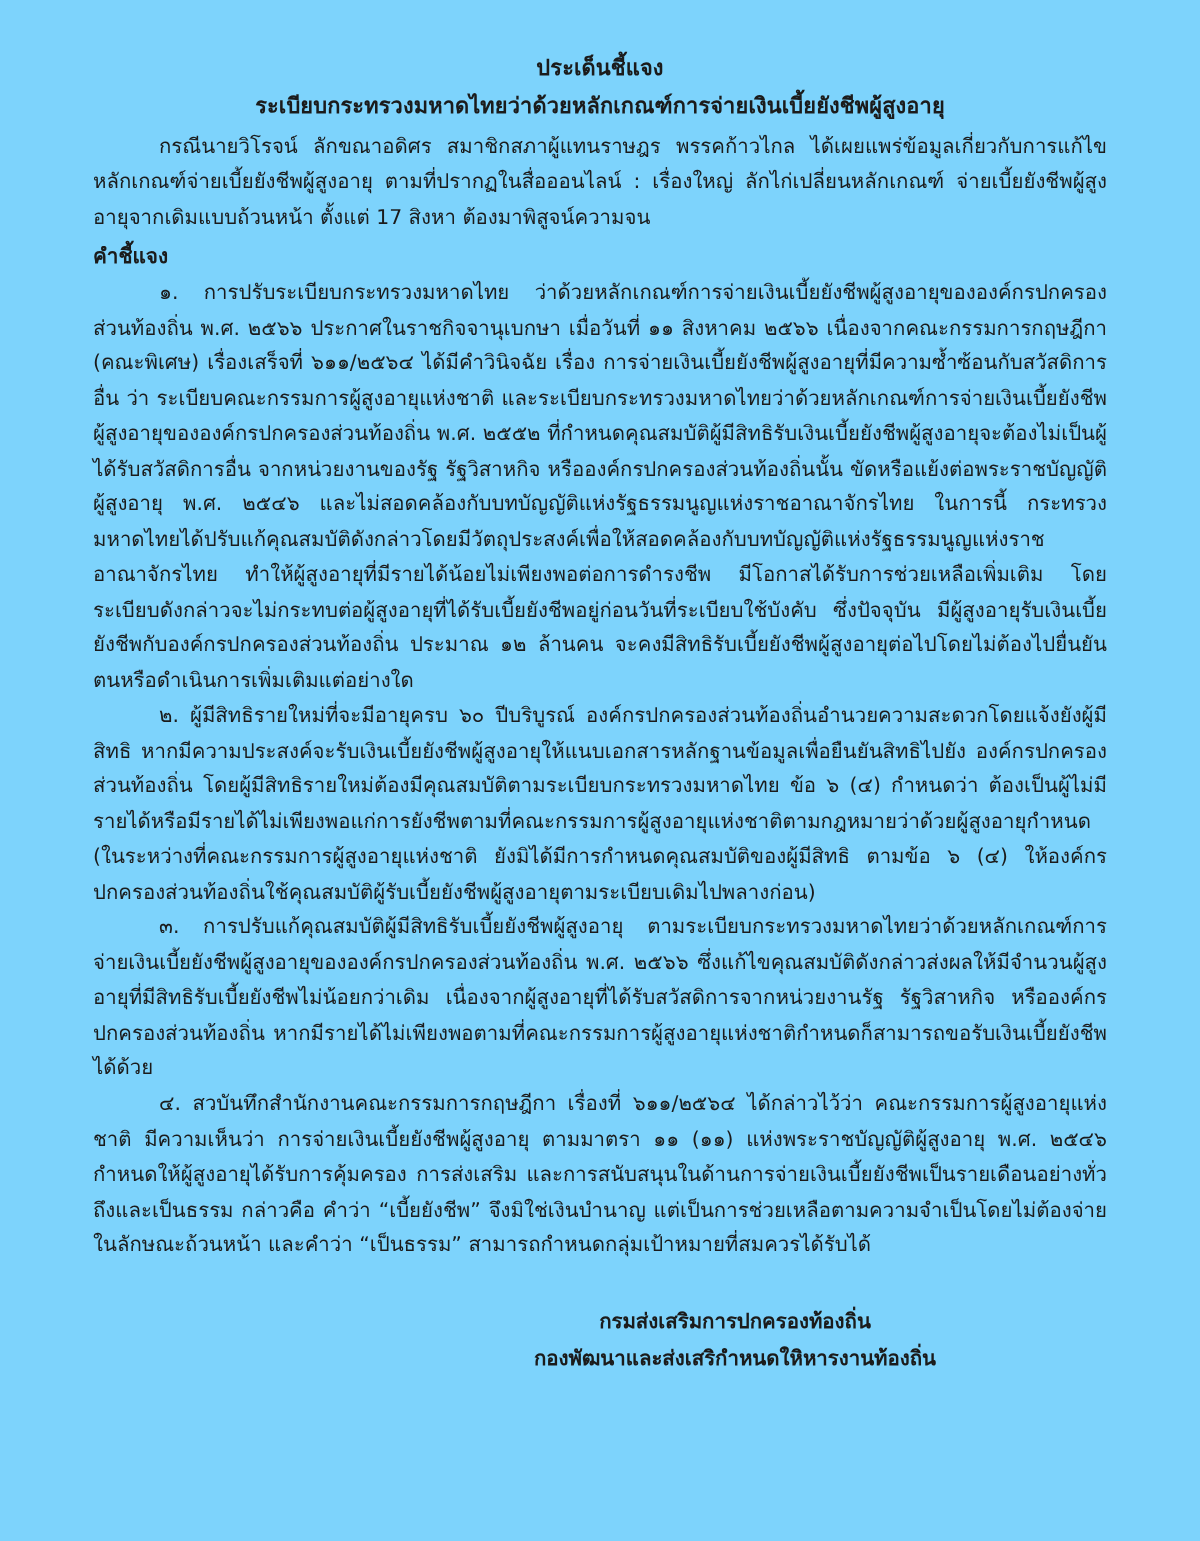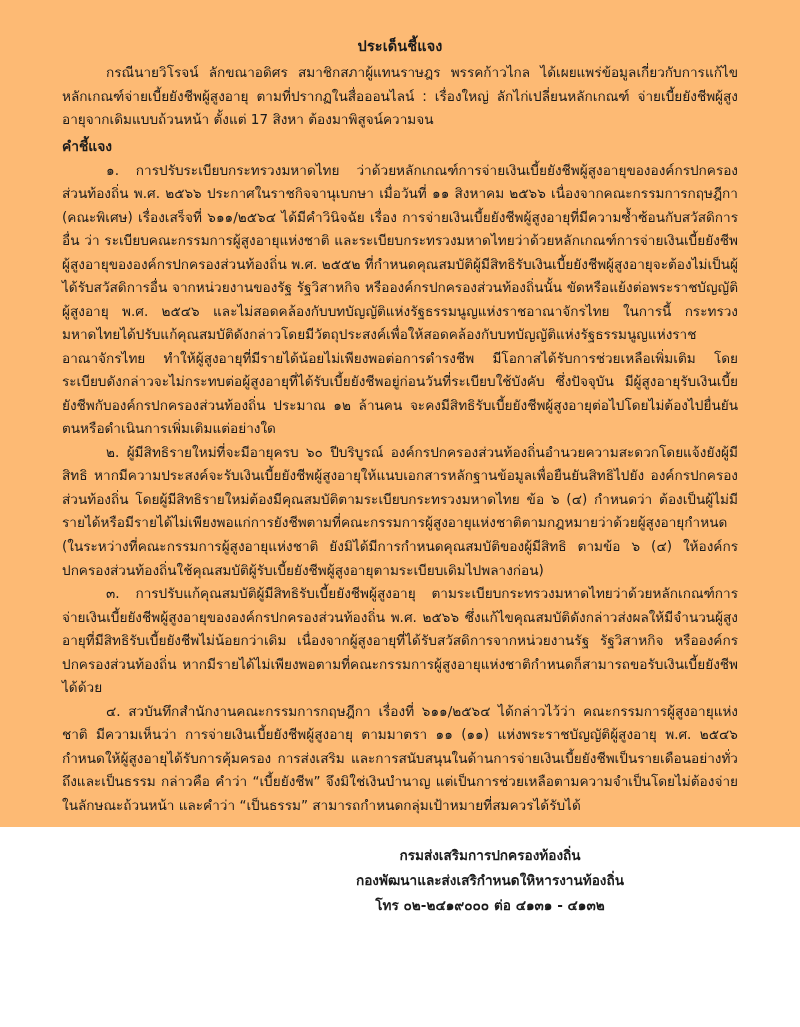--- a/index.html
+++ b/index.html
@@ -10,24 +10,24 @@
   body {
     width: 800px;
     height: 1027px;
     font-family: "DejaVu Sans", "Liberation Sans", sans-serif;
     color: #1b1b1b;
     overflow: hidden;
   }
   .page {
     position: relative;
     width: 800px;
-    height: 827px;
+    height: 1027px;
     box-sizing: border-box;
     padding: 34px 62px 28px 62px;
-    background: #fdba74;
+    background: #7dd3fc;
   }
   .doc-title {
     text-align: center;
     font-size: 14.5px;
     font-weight: bold;
     line-height: 1.75;
     margin: 0 0 2px 0;
     letter-spacing: 0.1px;
   }
   .doc-title .line {
@@ -74,38 +74,36 @@
     text-align: left;
   }
 </style>
 </head>
 <body>
 
 <div class="page">
 
   <div class="doc-title">
     <span class="line">ประเด็นชี้แจง</span>
+    <span class="line">ระเบียบกระทรวงมหาดไทยว่าด้วยหลักเกณฑ์การจ่ายเงินเบี้ยยังชีพผู้สูงอายุ</span>
   </div>
 
   <p class="body-text para indent">กรณีนายวิโรจน์ ลักขณาอดิศร สมาชิกสภาผู้แทนราษฎร พรรคก้าวไกล ได้เผยแพร่ข้อมูลเกี่ยวกับการแก้ไขหลักเกณฑ์จ่ายเบี้ยยังชีพผู้สูงอายุ ตามที่ปรากฏในสื่อออนไลน์ : เรื่องใหญ่ ลักไก่เปลี่ยนหลักเกณฑ์ จ่ายเบี้ยยังชีพผู้สูงอายุจากเดิมแบบถ้วนหน้า ตั้งแต่ 17 สิงหา ต้องมาพิสูจน์ความจน</p>
 
   <div class="label-wrap">
     <span class="section-label">คำชี้แจง</span>
   </div>
 
   <p class="body-text para indent">๑. การปรับระเบียบกระทรวงมหาดไทย ว่าด้วยหลักเกณฑ์การจ่ายเงินเบี้ยยังชีพผู้สูงอายุขององค์กรปกครองส่วนท้องถิ่น พ.ศ. ๒๕๖๖ ประกาศในราชกิจจานุเบกษา เมื่อวันที่ ๑๑ สิงหาคม ๒๕๖๖ เนื่องจากคณะกรรมการกฤษฎีกา (คณะพิเศษ) เรื่องเสร็จที่ ๖๑๑/๒๕๖๔ ได้มีคำวินิจฉัย เรื่อง การจ่ายเงินเบี้ยยังชีพผู้สูงอายุที่มีความซ้ำซ้อนกับสวัสดิการอื่น ว่า ระเบียบคณะกรรมการผู้สูงอายุแห่งชาติ และระเบียบกระทรวงมหาดไทยว่าด้วยหลักเกณฑ์การจ่ายเงินเบี้ยยังชีพผู้สูงอายุขององค์กรปกครองส่วนท้องถิ่น พ.ศ. ๒๕๕๒ ที่กำหนดคุณสมบัติผู้มีสิทธิรับเงินเบี้ยยังชีพผู้สูงอายุจะต้องไม่เป็นผู้ได้รับสวัสดิการอื่น จากหน่วยงานของรัฐ รัฐวิสาหกิจ หรือองค์กรปกครองส่วนท้องถิ่นนั้น ขัดหรือแย้งต่อพระราชบัญญัติผู้สูงอายุ พ.ศ. ๒๕๔๖ และไม่สอดคล้องกับบทบัญญัติแห่งรัฐธรรมนูญแห่งราชอาณาจักรไทย ในการนี้ กระทรวงมหาดไทยได้ปรับแก้คุณสมบัติดังกล่าวโดยมีวัตถุประสงค์เพื่อให้สอดคล้องกับบทบัญญัติแห่งรัฐธรรมนูญแห่งราชอาณาจักรไทย ทำให้ผู้สูงอายุที่มีรายได้น้อยไม่เพียงพอต่อการดำรงชีพ มีโอกาสได้รับการช่วยเหลือเพิ่มเติม โดยระเบียบดังกล่าวจะไม่กระทบต่อผู้สูงอายุที่ได้รับเบี้ยยังชีพอยู่ก่อนวันที่ระเบียบใช้บังคับ ซึ่งปัจจุบัน มีผู้สูงอายุรับเงินเบี้ยยังชีพกับองค์กรปกครองส่วนท้องถิ่น ประมาณ ๑๒ ล้านคน จะคงมีสิทธิรับเบี้ยยังชีพผู้สูงอายุต่อไปโดยไม่ต้องไปยื่นยันตนหรือดำเนินการเพิ่มเติมแต่อย่างใด</p>
   <p class="body-text para indent">๒. ผู้มีสิทธิรายใหม่ที่จะมีอายุครบ ๖๐ ปีบริบูรณ์ องค์กรปกครองส่วนท้องถิ่นอำนวยความสะดวกโดยแจ้งยังผู้มีสิทธิ หากมีความประสงค์จะรับเงินเบี้ยยังชีพผู้สูงอายุให้แนบเอกสารหลักฐานข้อมูลเพื่อยืนยันสิทธิไปยัง องค์กรปกครองส่วนท้องถิ่น โดยผู้มีสิทธิรายใหม่ต้องมีคุณสมบัติตามระเบียบกระทรวงมหาดไทย ข้อ ๖ (๔) กำหนดว่า ต้องเป็นผู้ไม่มีรายได้หรือมีรายได้ไม่เพียงพอแก่การยังชีพตามที่คณะกรรมการผู้สูงอายุแห่งชาติตามกฎหมายว่าด้วยผู้สูงอายุกำหนด (ในระหว่างที่คณะกรรมการผู้สูงอายุแห่งชาติ ยังมิได้มีการกำหนดคุณสมบัติของผู้มีสิทธิ ตามข้อ ๖ (๔) ให้องค์กรปกครองส่วนท้องถิ่นใช้คุณสมบัติผู้รับเบี้ยยังชีพผู้สูงอายุตามระเบียบเดิมไปพลางก่อน)</p>
   <p class="body-text para indent">๓. การปรับแก้คุณสมบัติผู้มีสิทธิรับเบี้ยยังชีพผู้สูงอายุ ตามระเบียบกระทรวงมหาดไทยว่าด้วยหลักเกณฑ์การจ่ายเงินเบี้ยยังชีพผู้สูงอายุขององค์กรปกครองส่วนท้องถิ่น พ.ศ. ๒๕๖๖ ซึ่งแก้ไขคุณสมบัติดังกล่าวส่งผลให้มีจำนวนผู้สูงอายุที่มีสิทธิรับเบี้ยยังชีพไม่น้อยกว่าเดิม เนื่องจากผู้สูงอายุที่ได้รับสวัสดิการจากหน่วยงานรัฐ รัฐวิสาหกิจ หรือองค์กรปกครองส่วนท้องถิ่น หากมีรายได้ไม่เพียงพอตามที่คณะกรรมการผู้สูงอายุแห่งชาติกำหนดก็สามารถขอรับเงินเบี้ยยังชีพได้ด้วย</p>
   <p class="body-text para indent">๔. สวบันทึกสำนักงานคณะกรรมการกฤษฎีกา เรื่องที่ ๖๑๑/๒๕๖๔ ได้กล่าวไว้ว่า คณะกรรมการผู้สูงอายุแห่งชาติ มีความเห็นว่า การจ่ายเงินเบี้ยยังชีพผู้สูงอายุ ตามมาตรา ๑๑ (๑๑) แห่งพระราชบัญญัติผู้สูงอายุ พ.ศ. ๒๕๔๖ กำหนดให้ผู้สูงอายุได้รับการคุ้มครอง การส่งเสริม และการสนับสนุนในด้านการจ่ายเงินเบี้ยยังชีพเป็นรายเดือนอย่างทั่วถึงและเป็นธรรม กล่าวคือ คำว่า “เบี้ยยังชีพ” จึงมิใช่เงินบำนาญ แต่เป็นการช่วยเหลือตามความจำเป็นโดยไม่ต้องจ่ายในลักษณะถ้วนหน้า และคำว่า “เป็นธรรม” สามารถกำหนดกลุ่มเป้าหมายที่สมควรได้รับได้</p>
 
   <div class="signature-block">
     <span class="sig-line">
       <span class="sig-inner">กรมส่งเสริมการปกครองท้องถิ่น</span>
     </span>
     <span class="sig-line">
       <span class="sig-inner">กองพัฒนาและส่งเสริกำหนดใหิหารงานท้องถิ่น</span>
     </span>
-    <span class="sig-line">
-      <span class="sig-inner">โทร ๐๒-๒๔๑๙๐๐๐ ต่อ ๔๑๓๑ - ๔๑๓๒</span>
-    </span>
   </div>
 
 </div>
 
 </body></html>

